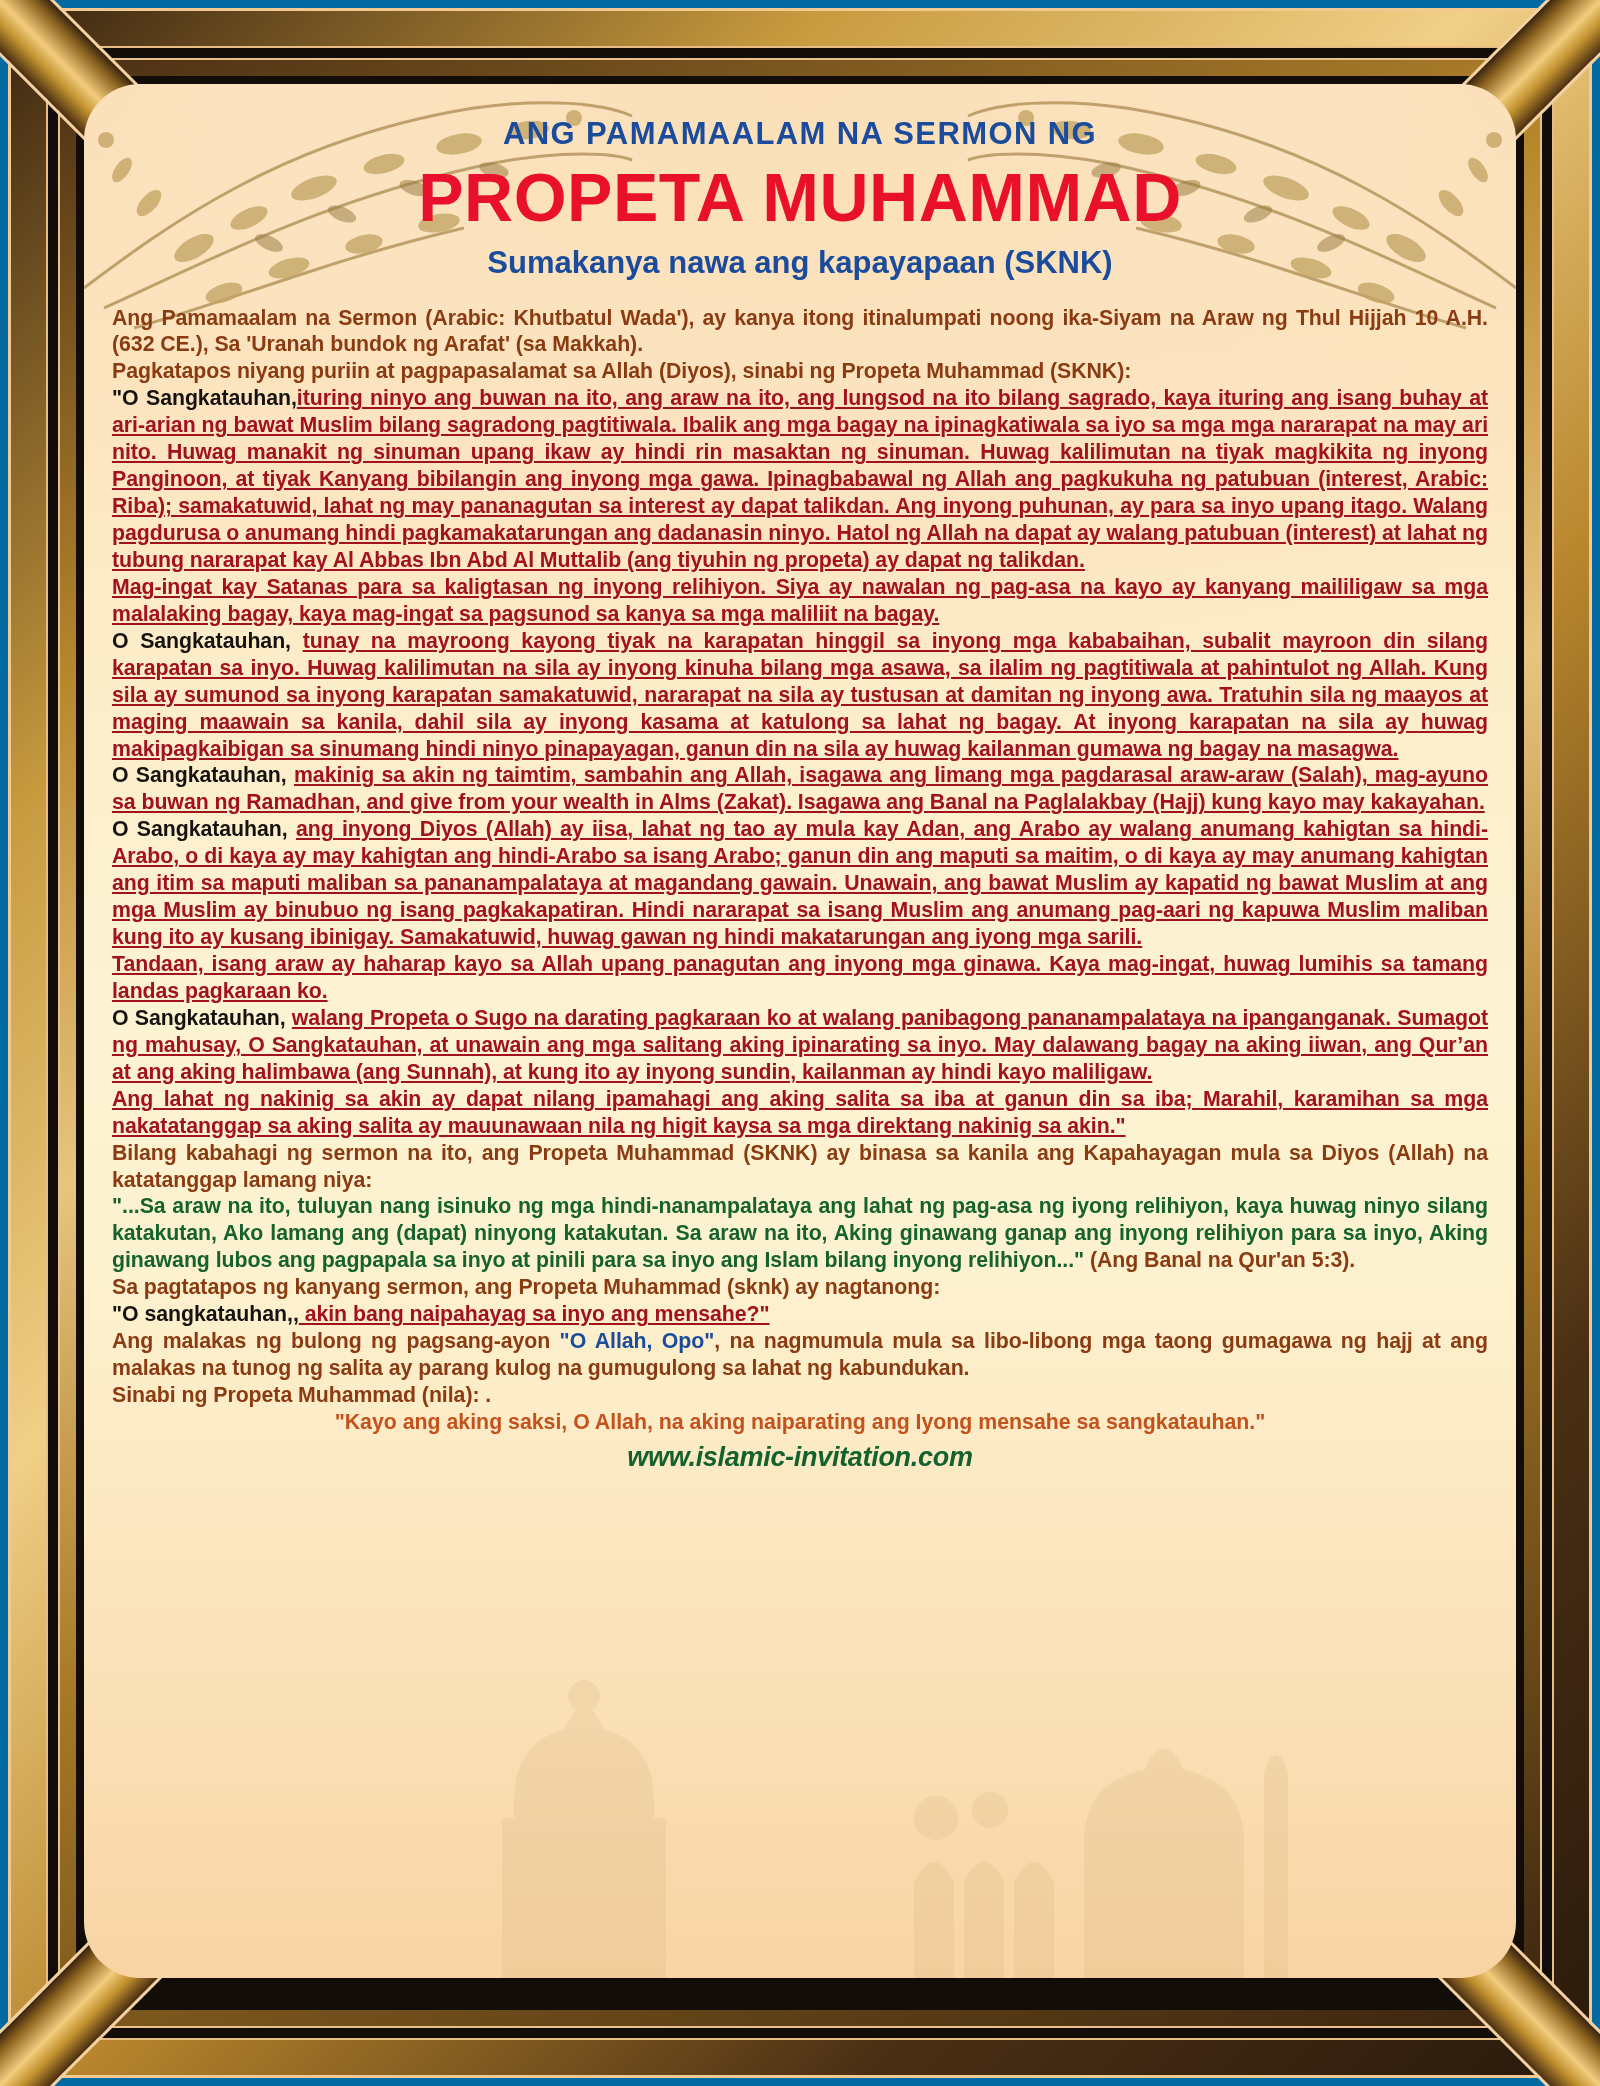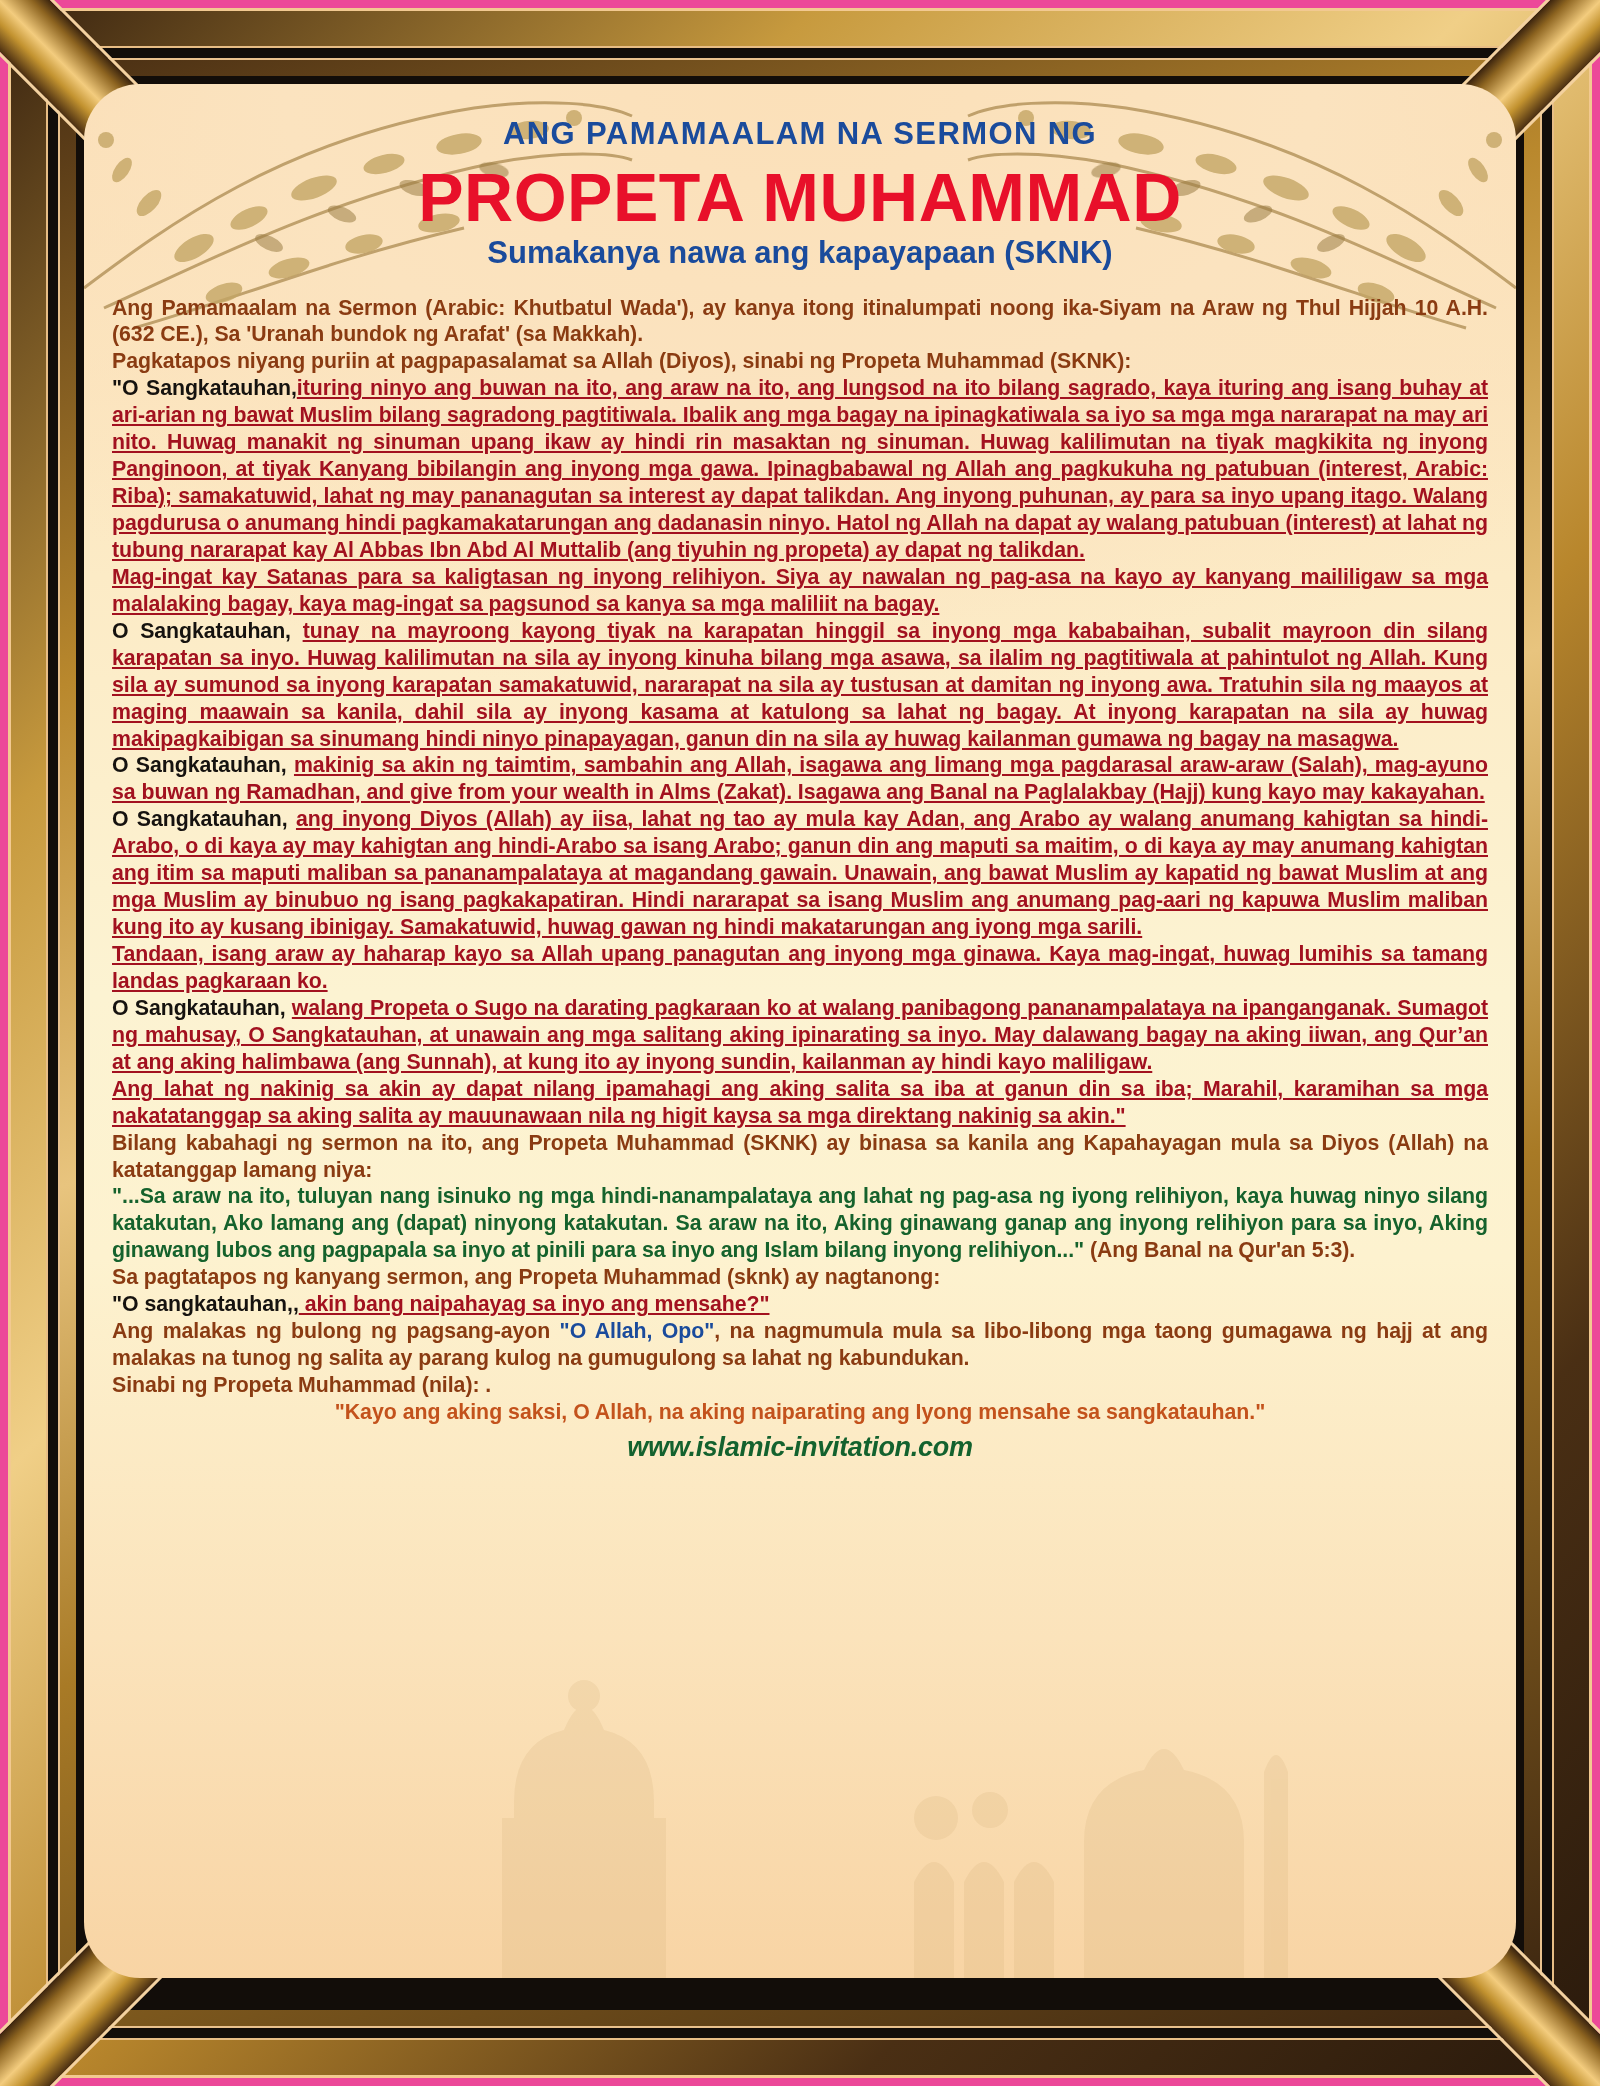--- a/index.html
+++ b/index.html
@@ -10,21 +10,21 @@
     background: #0d0a08;
     font-family: "Liberation Sans", sans-serif;
   }
 
   
   .poster {
     position: relative;
     width: 1600px;
     height: 2086px;
     overflow: hidden;
-    background: #ec4899;
+    background: #0369a1;
   }
 
   
   .frame-gold-outer {
     position: absolute;
     left: 8px; top: 8px; right: 8px; bottom: 8px;
     border: 3px solid #f2c991;
     background: linear-gradient(135deg,#3a2410 0%,#c79a3e 22%,#f0cf87 40%,#b8862c 58%,#4a2f14 80%,#2a1a0c 100%);
   }
   .frame-dark {
@@ -105,21 +105,21 @@
     letter-spacing: 0.5px;
     line-height: 1.08;
     margin-top: 12px;
   }
   .subline {
     text-align: center;
     color: #1a4b9c;
     font-size: 31px;
     font-weight: bold;
     line-height: 1.1;
-    margin-top: 2px;
+    margin-top: 12px;
   }
 
   .body {
     margin-top: 24px;
     padding: 0 6px;
   }
 
   p.para {
     font-size: 21.3px;
     line-height: 1.265;

